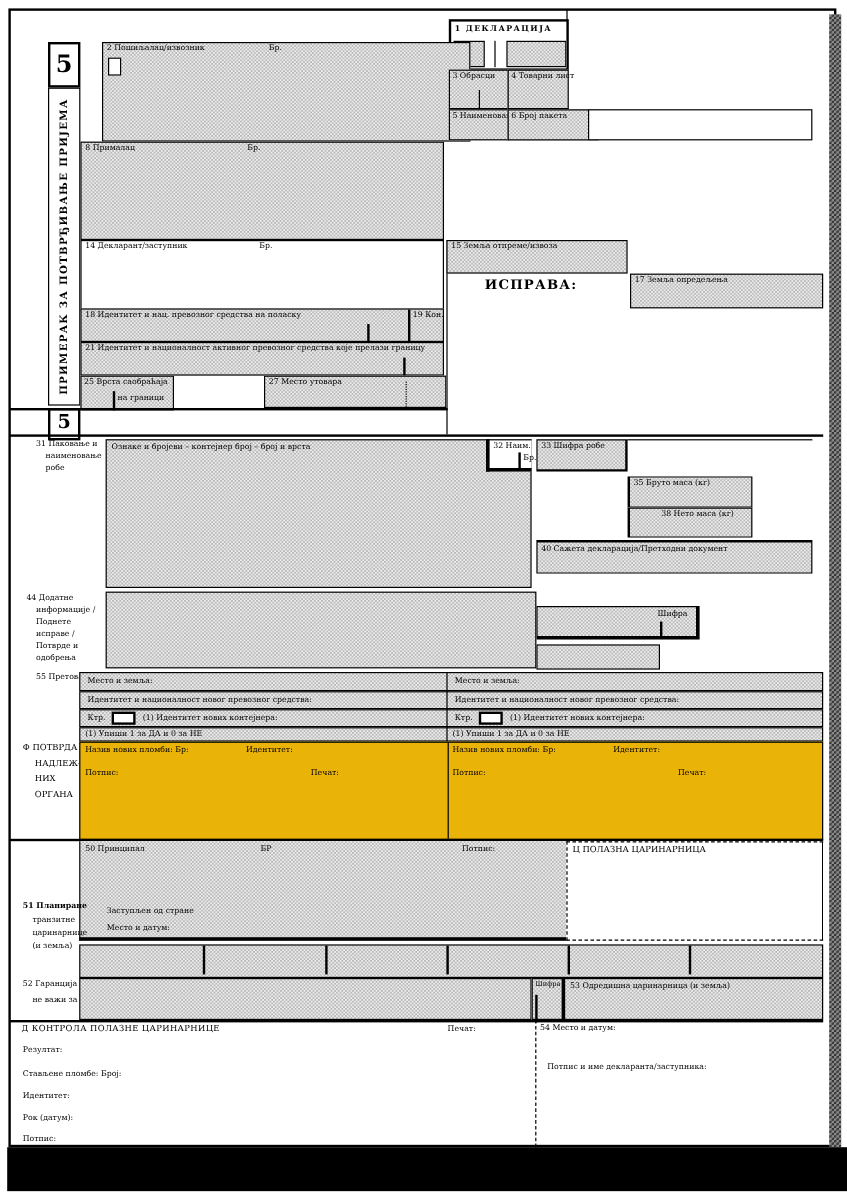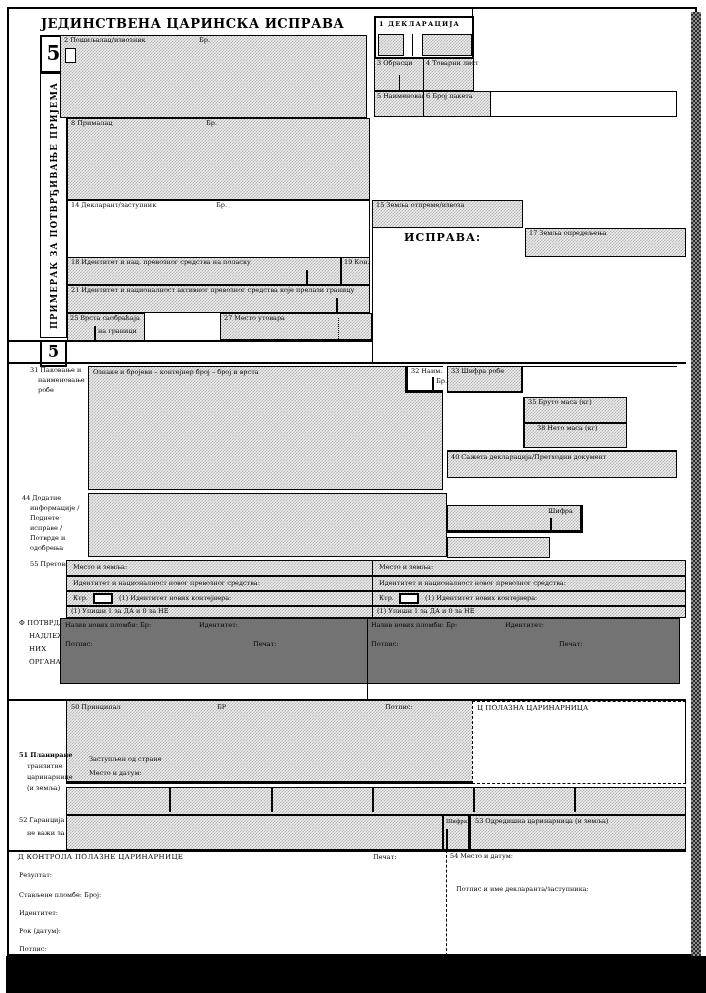--- a/index.html
+++ b/index.html
@@ -27,41 +27,40 @@
   .vrat{font-weight:bold;font-size:11px;letter-spacing:1px;white-space:nowrap;}
   .dotv{border-left:1px dotted #000;}
 </style>
 </head>
 <body>
 
 <div class="page">
 
   <div class="abs" style="left:7px;top:7px;width:690px;height:949px;border:2px solid #000;"></div>
 
-  <div class="abs ttl" style="left:41px;top:16px;">ЈЕДИНСТВЕНА ЦАРИНСКА ИСПРАВА</div>
 
   <div class="abs" style="left:374px;top:16px;width:100px;height:43px;border:2px solid #000;">
     <span class="abs decl" style="left:3px;top:2px;">1 ДЕКЛАРАЦИЈА</span>
     <div class="abs sh bx" style="left:2px;top:16px;width:26px;height:22px;"></div>
     <div class="abs bk" style="left:36px;top:16px;width:1px;height:22px;"></div>
     <div class="abs sh bx" style="left:46px;top:16px;width:50px;height:22px;"></div>
   </div>
   <div class="abs bk" style="left:472px;top:8px;width:1px;height:9px;"></div>
 
   <div class="abs" style="left:40px;top:35px;width:27px;height:38px;border:2px solid #000;">
     <div class="num5" style="margin-top:6px;">5</div>
   </div>
   <div class="abs bx" style="left:40px;top:73px;width:27px;height:265px;display:flex;align-items:center;justify-content:center;">
     <span class="vert">ПРИМЕРАК ЗА ПОТВРЂИВАЊЕ ПРИЈЕМА</span>
   </div>
   <div class="abs" style="left:40px;top:340px;width:27px;height:27px;border:2px solid #000;">
     <div class="num5" style="margin-top:2px;font-size:16px;">5</div>
   </div>
 
-  <div class="abs sh bx" style="left:60px;top:35px;width:307px;height:83px;text-align:center;">
+  <div class="abs sh bx" style="left:85px;top:35px;width:307px;height:83px;text-align:center;">
     <span class="abs lbl" style="left:3px;top:1px;">2 Пошиљалац/извозник</span>
     <span class="abs lbl" style="left:138px;top:1px;">Бр.</span>
     <div class="abs" style="left:4px;top:12px;width:11px;height:15px;border:1px solid #000;background:#fff;"></div>
   </div>
 
   <div class="abs sh bx" style="left:374px;top:58px;width:50px;height:33px;">
     <span class="abs lbl" style="left:2px;top:1px;">3 Обрасци</span>
     <div class="abs bk" style="left:24px;top:16px;width:1px;height:15px;"></div>
   </div>
   <div class="abs sh bx" style="left:423px;top:58px;width:51px;height:33px;">
@@ -134,21 +133,21 @@
   </div>
 
   <div class="abs sh bx" style="left:447px;top:366px;width:76px;height:27px;border-right:2px solid #000;border-bottom:2px solid #000;">
     <span class="abs lbl" style="left:3px;top:1px;">33 Шифра робе</span>
   </div>
   <div class="abs bk" style="left:523px;top:366px;width:154px;height:1px;"></div>
   <div class="abs sh bx" style="left:523px;top:397px;width:104px;height:26px;border-left:2px solid #000;">
     <span class="abs lbl" style="left:3px;top:1px;">35 Бруто маса (кг)</span>
   </div>
   <div class="abs sh bx" style="left:523px;top:423px;width:104px;height:25px;border-left:2px solid #000;">
-    <span class="abs lbl" style="left:12px;top:1px;">38 Нето маса (кг)</span>
+    <span class="abs lbl" style="left:18px;top:1px;padding-left:8px;">38 Нето маса (кг)</span>
   </div>
   <div class="abs sh bx" style="left:447px;top:450px;width:230px;height:28px;border-top:2px solid #000;">
     <span class="abs lbl" style="left:3px;top:2px;">40 Сажета декларација/Претходни документ</span>
   </div>
 
   <span class="abs lbl" style="left:22px;top:495px;">44 Додатне</span>
   <span class="abs lbl" style="left:30px;top:505px;">информације /</span>
   <span class="abs lbl" style="left:30px;top:515px;">Поднете</span>
   <span class="abs lbl" style="left:30px;top:525px;">исправе /</span>
   <span class="abs lbl" style="left:30px;top:535px;">Потврде и</span>
@@ -180,21 +179,21 @@
   <div class="abs sh bx" style="left:66px;top:606px;width:620px;height:12px;">
     <span class="abs lbl" style="left:4px;top:1px;">(1) Упиши 1 за ДА и 0 за НЕ</span>
     <span class="abs lbl" style="left:310px;top:1px;">(1) Упиши 1 за ДА и 0 за НЕ</span>
   </div>
   <div class="abs bk" style="left:372px;top:560px;width:1px;height:58px;"></div>
 
   <span class="abs lbl2" style="left:19px;top:620px;">Ф ПОТВРДА</span>
   <span class="abs lbl2" style="left:29px;top:633px;">НАДЛЕЖ-</span>
   <span class="abs lbl2" style="left:29px;top:646px;">НИХ</span>
   <span class="abs lbl2" style="left:29px;top:659px;">ОРГАНА</span>
-  <div class="abs bx" style="left:60px;top:618px;width:620px;height:66px;background:#737373;">
+  <div class="abs bx" style="left:66px;top:618px;width:620px;height:82px;background:#eab308;">
     <div class="abs bk" style="left:306px;top:0px;width:1px;height:80px;"></div>
     <span class="abs lbl" style="left:4px;top:3px;">Назив нових пломби:  Бр:</span>
     <span class="abs lbl" style="left:138px;top:3px;">Идентитет:</span>
     <span class="abs lbl" style="left:4px;top:22px;">Потпис:</span>
     <span class="abs lbl" style="left:192px;top:22px;">Печат:</span>
     <span class="abs lbl" style="left:310px;top:3px;">Назив нових пломби:  Бр:</span>
     <span class="abs lbl" style="left:444px;top:3px;">Идентитет:</span>
     <span class="abs lbl" style="left:310px;top:22px;">Потпис:</span>
     <span class="abs lbl" style="left:498px;top:22px;">Печат:</span>
   </div>

